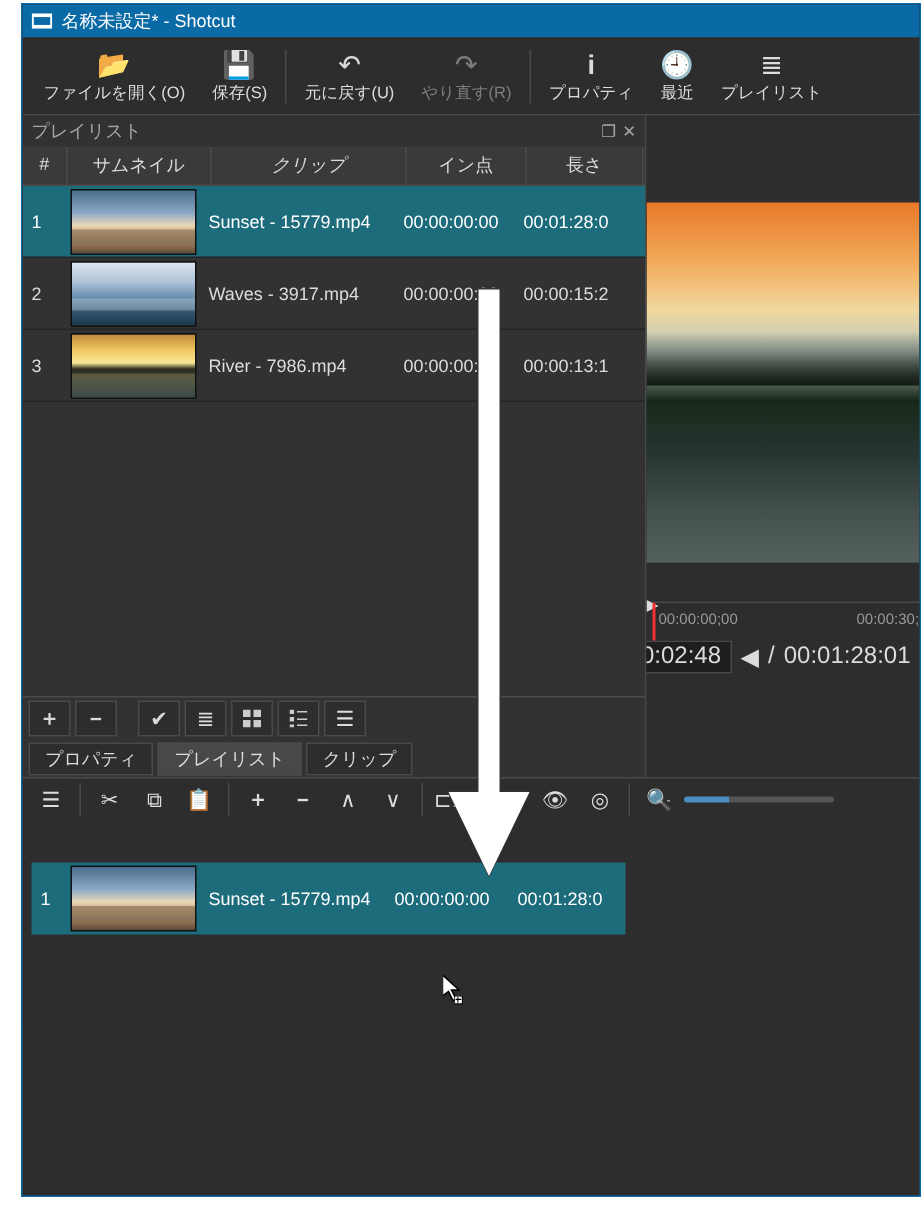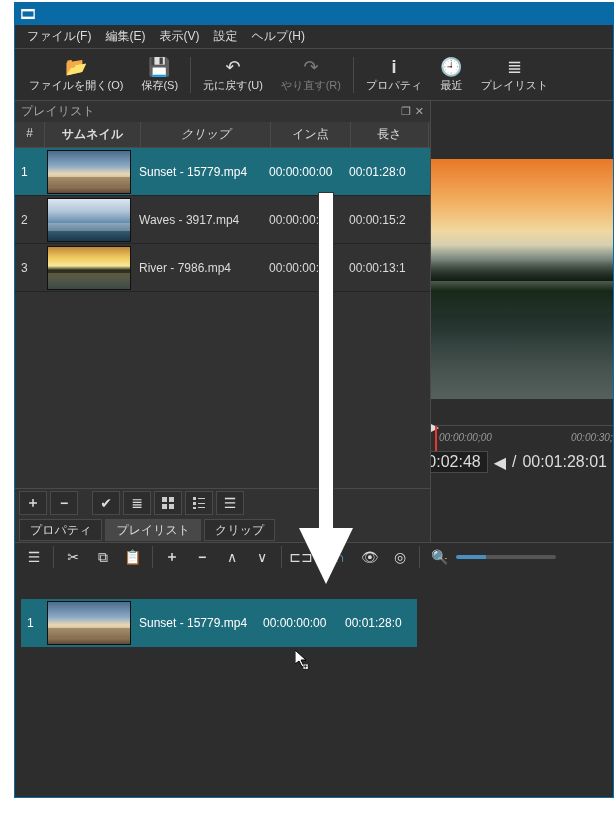--- a/index.html
+++ b/index.html
@@ -110,21 +110,21 @@
   .panel-header .hbtns { display:flex; gap:4px; font-size:11px; color:var(--fg-dim);}
   .grid-head { display:flex; background: var(--bg-header); border-bottom:1px solid var(--border); }
   .grid-head .ghc {
     border-right: 1px solid var(--border);
     padding: 4px 6px;
     text-align: center;
     color: var(--fg);
     font-size: 12px;
   }
   .c-num { width: 30px; }
-  .c-thumb { width: 96px; font-weight: bold; }
+  .c-thumb { width: 96px; }
   .c-clip { width: 130px; font-style: italic; }
   .c-in { width: 80px; }
   .c-len { width: 78px; }
   .grid-body { height: 340px; overflow:hidden; background: var(--bg-panel);}
   .grow { display:flex; align-items:center; height: 48px; border-bottom:1px solid #242424; }
   .grow.selected { background: var(--bg-selected); color:#fff;}
   .grow .gc { padding: 0 6px; font-size: 12px; overflow:hidden; white-space:nowrap; }
   .grow .gc.c-num { text-align:left; }
   .thumb {
     width: 84px; height: 44px;
@@ -184,21 +184,21 @@
   .time-scrub {
     height: 26px;
     border-top:1px solid var(--border);
     background: var(--bg-dark);
     position: relative;
     color:#999; font-size:10px;
     margin-top: 26px;
   }
   .time-scrub .redline{position:absolute;left:4px;top:0;height:100%;width:2px;background:#e33;}
   .time-scrub .play{position:absolute;left:-2px;top:-4px;}
-  .tick {position:absolute;top:6px;font-style:italic;}
+  .tick {position:absolute;top:6px;}
   .tcbar{
     height:22px;display:flex;align-items:center;justify-content:flex-end;
     gap:6px;padding:0 6px;color:var(--fg);font-size:16px;
   }
   .tcbox{border:1px solid var(--border);padding:1px 6px;background:var(--bg-darker);}
   .preview-tabs { display:flex; gap:4px; padding: 4px 6px; }
 
   .timeline-panel { background: var(--bg-dark); border-top:1px solid var(--border); }
   .tl-header { padding:2px 6px; color:var(--fg-dim); font-size:12px; }
   .tl-tools { display:flex; align-items:center; gap:4px; padding: 2px 6px; }
@@ -249,29 +249,23 @@
 <div class="app">
 
   <div class="titlebar">
     <span class="logo">
       <svg viewBox="0 0 16 16">
           <rect x="1" y="3" width="14" height="10" fill="none" stroke="#fff" stroke-width="1.5"></rect>
           <rect x="1" y="3" width="14" height="2" fill="#fff"></rect>
           <rect x="1" y="11" width="14" height="2" fill="#fff"></rect>
         </svg>
     </span>
+    <span>名称未設定* - Shotcut</span>
   </div>
 
-  <div class="menubar">
-    <span class="mitem">ファイル(F)</span>
-    <span class="mitem">編集(E)</span>
-    <span class="mitem">表示(V)</span>
-    <span class="mitem">設定</span>
-    <span class="mitem">ヘルプ(H)</span>
-  </div>
 
   <div class="toolbar">
     <div class="tbutton">
       <span class="ticon">📂</span>
       <span class="tlabel">ファイルを開く(O)</span>
     </div>
     <div class="tbutton">
       <span class="ticon">💾</span>
       <span class="tlabel">保存(S)</span>
     </div>

